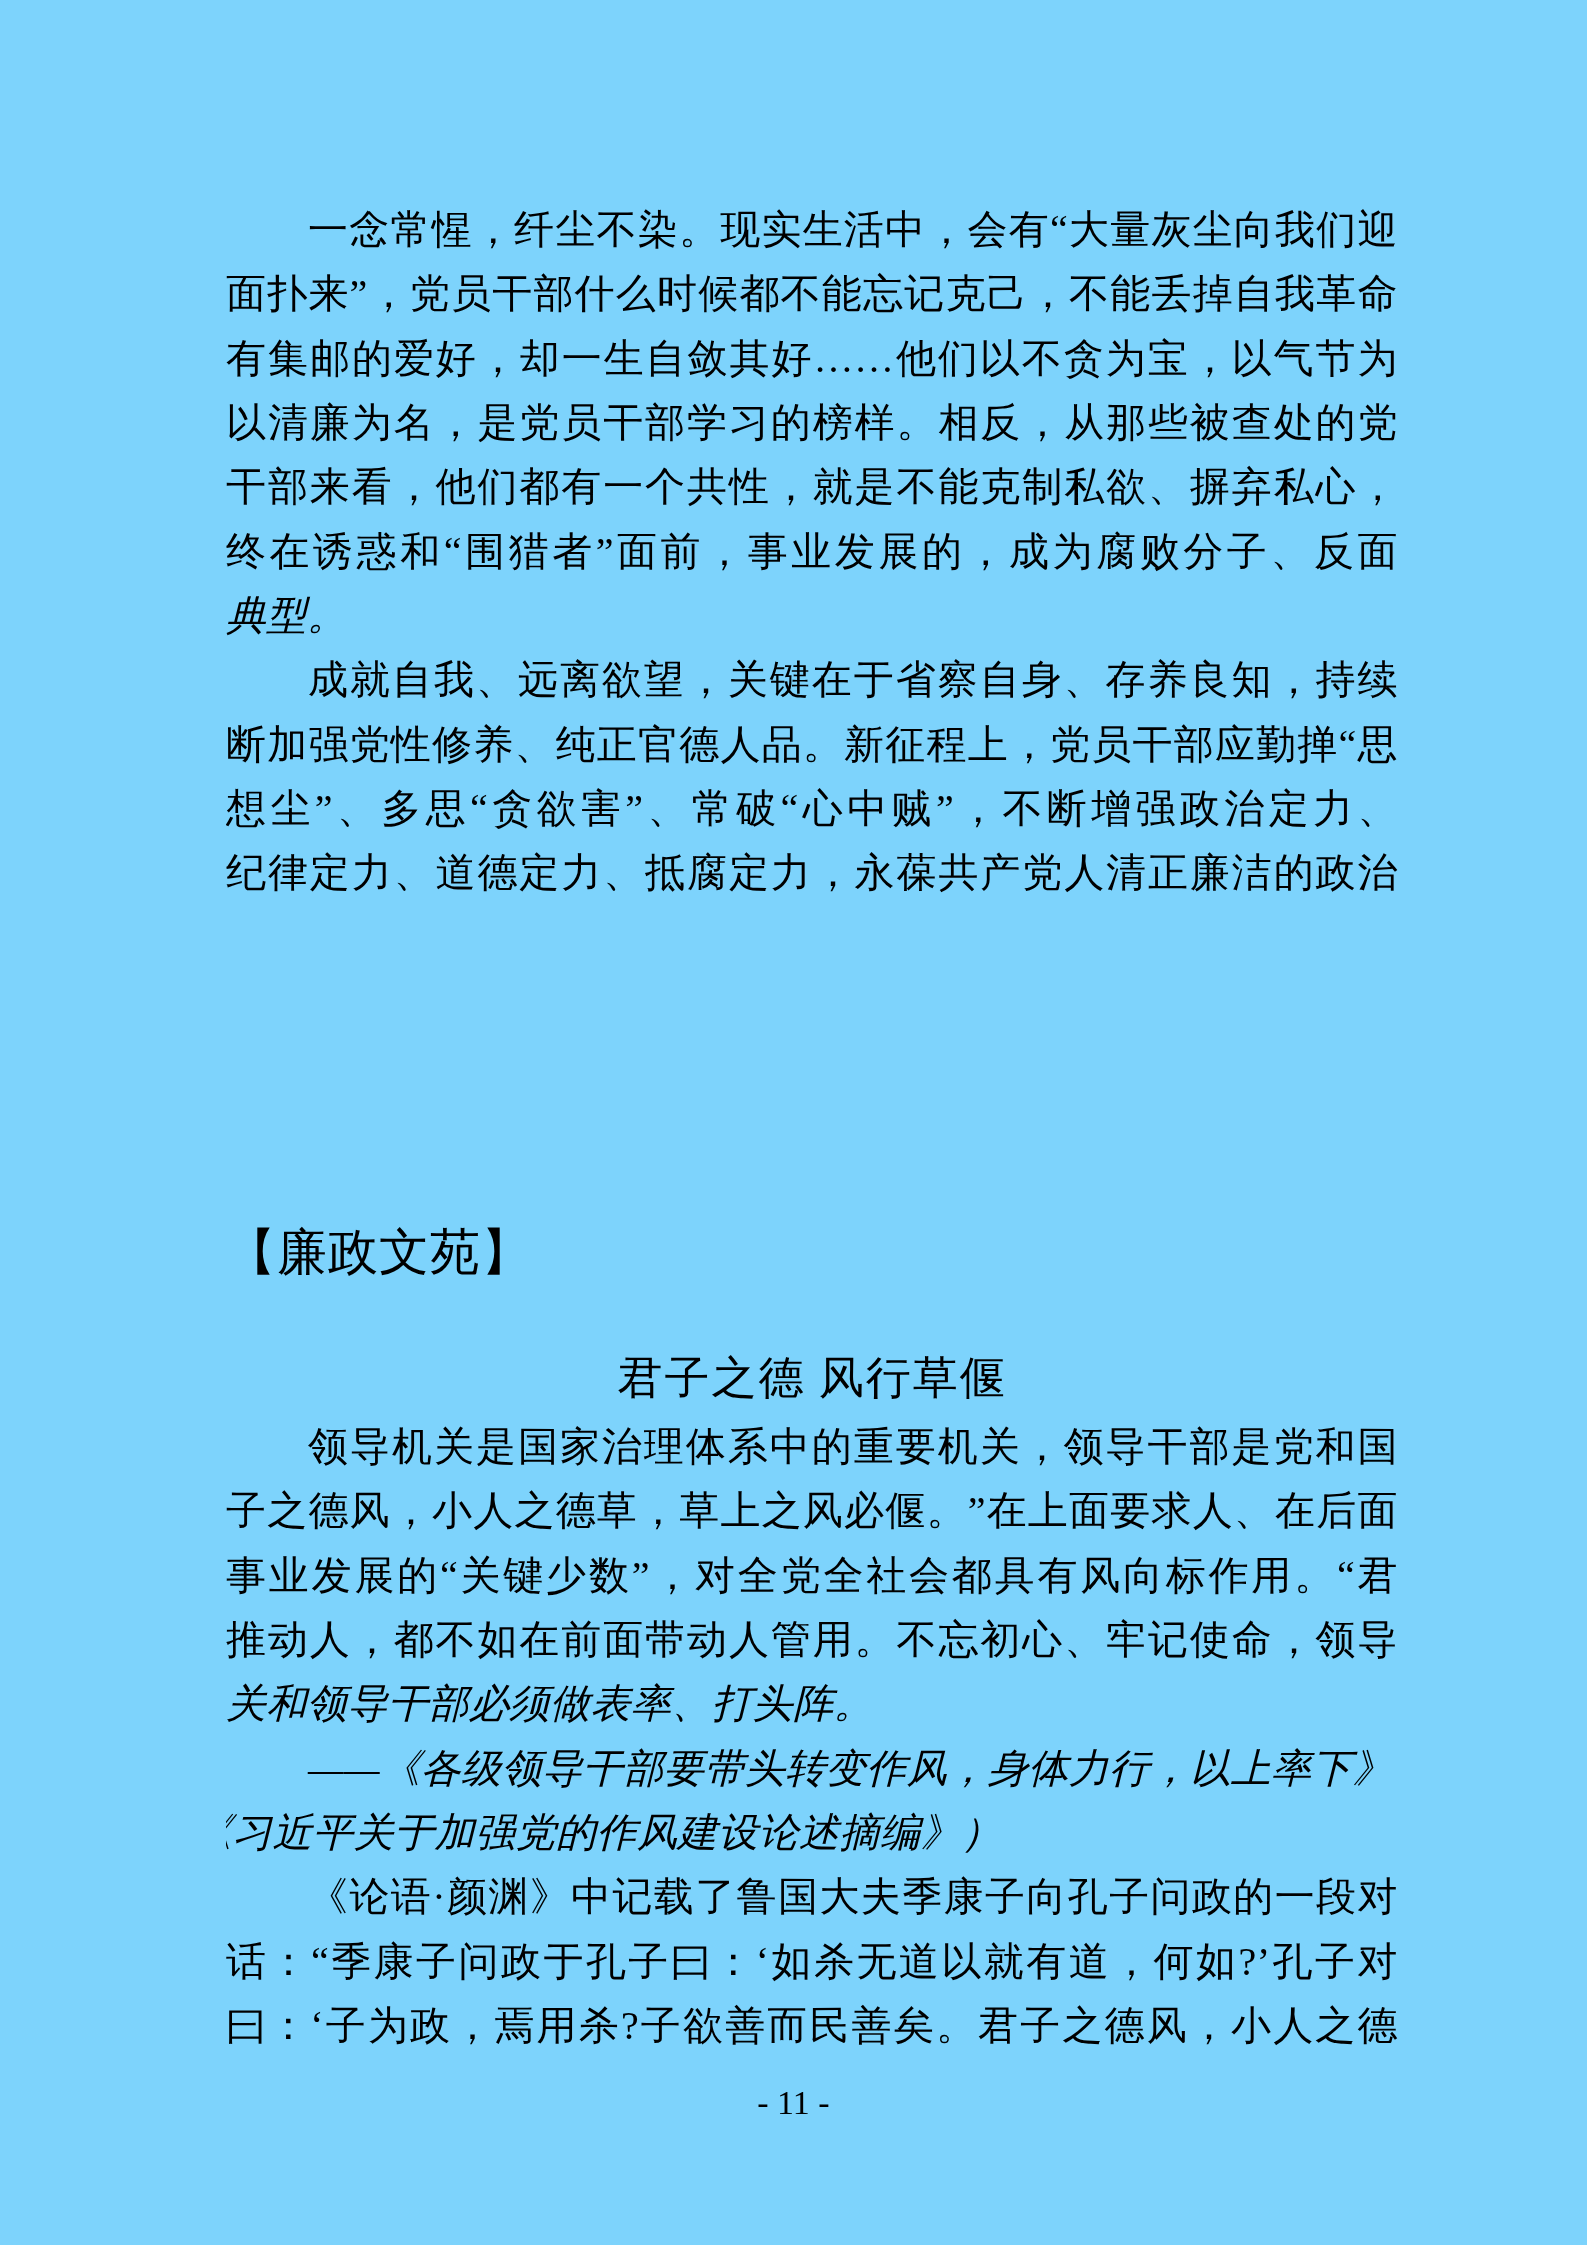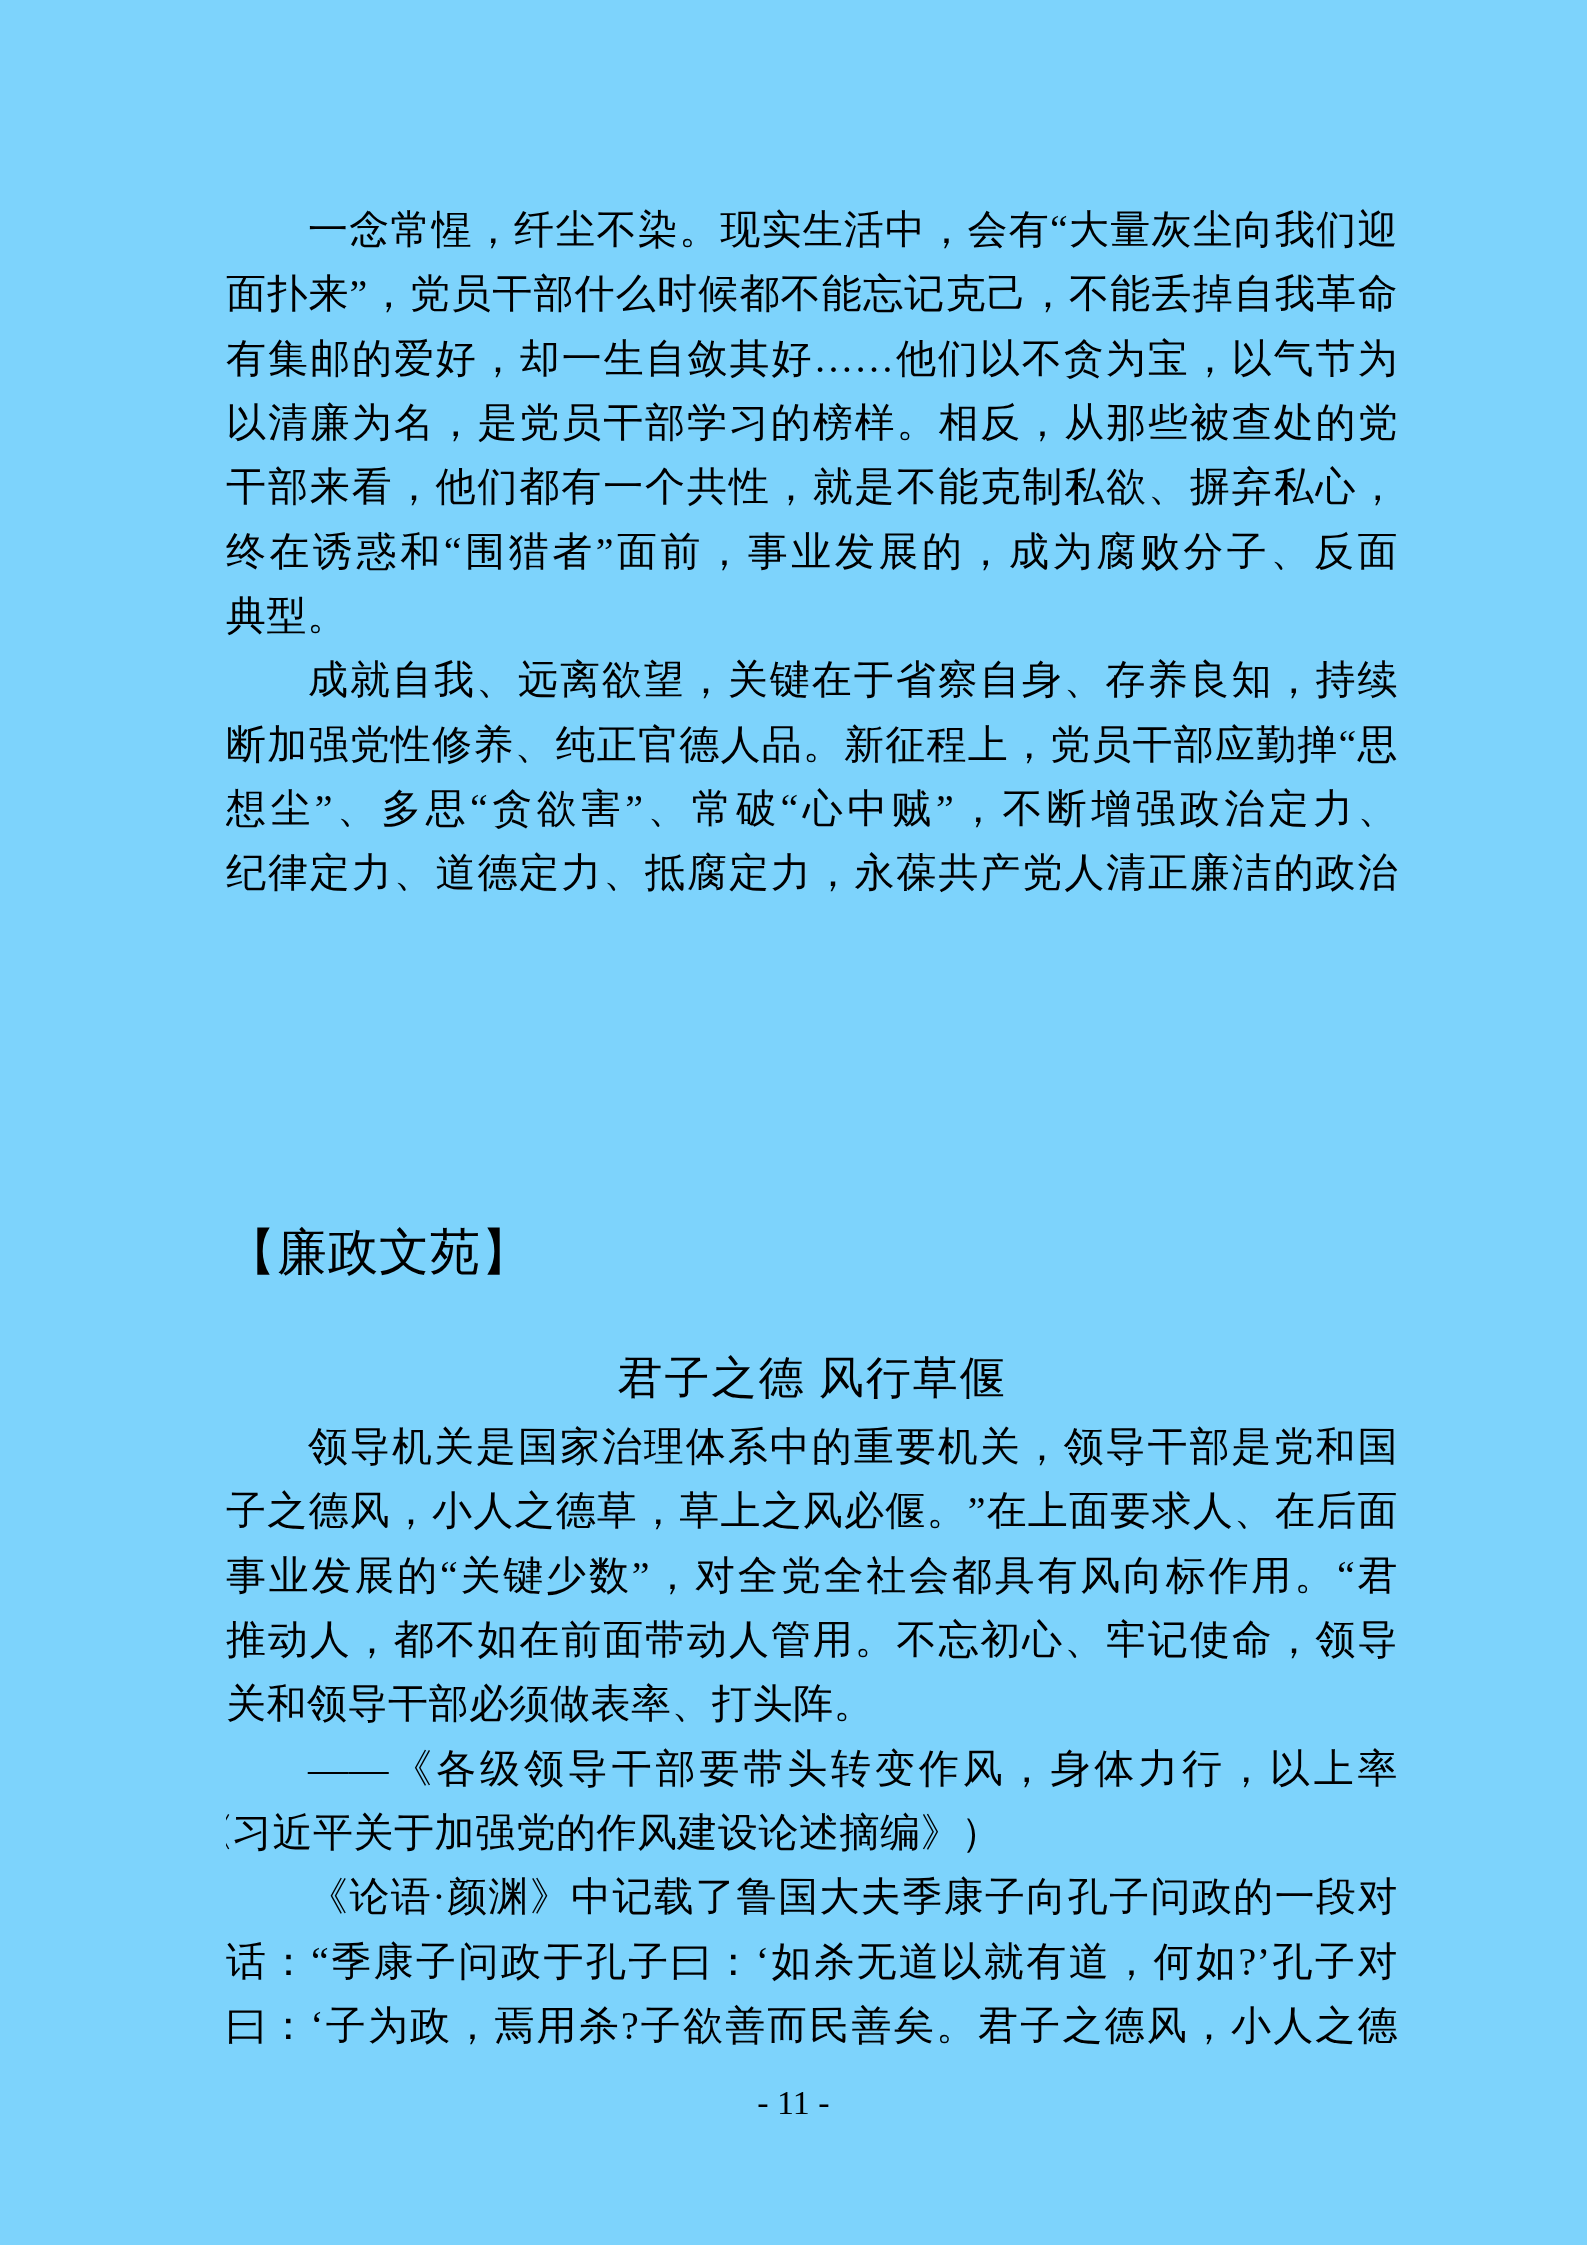--- a/index.html
+++ b/index.html
@@ -24,21 +24,21 @@
     height: 64.35px;
     text-align: justify;
     text-align-last: justify;
     text-justify: inter-character;
     letter-spacing: 0.5px;
     word-break: break-all;
     overflow: hidden;
   }
   .line.indent { text-indent: 82px; }
   .line.hang   { text-indent: -75px; }
-  .line.last   { text-align-last: left; }
+  .line.last   { text-align-last: left; font-style: italic; }
   .section-header {
     position: absolute;
     top: 1220px;
     left: 226px;
     width: 1172px;
     font-size: 50px;
     line-height: 64px;
     font-weight: normal;
     letter-spacing: 1px;
   }

